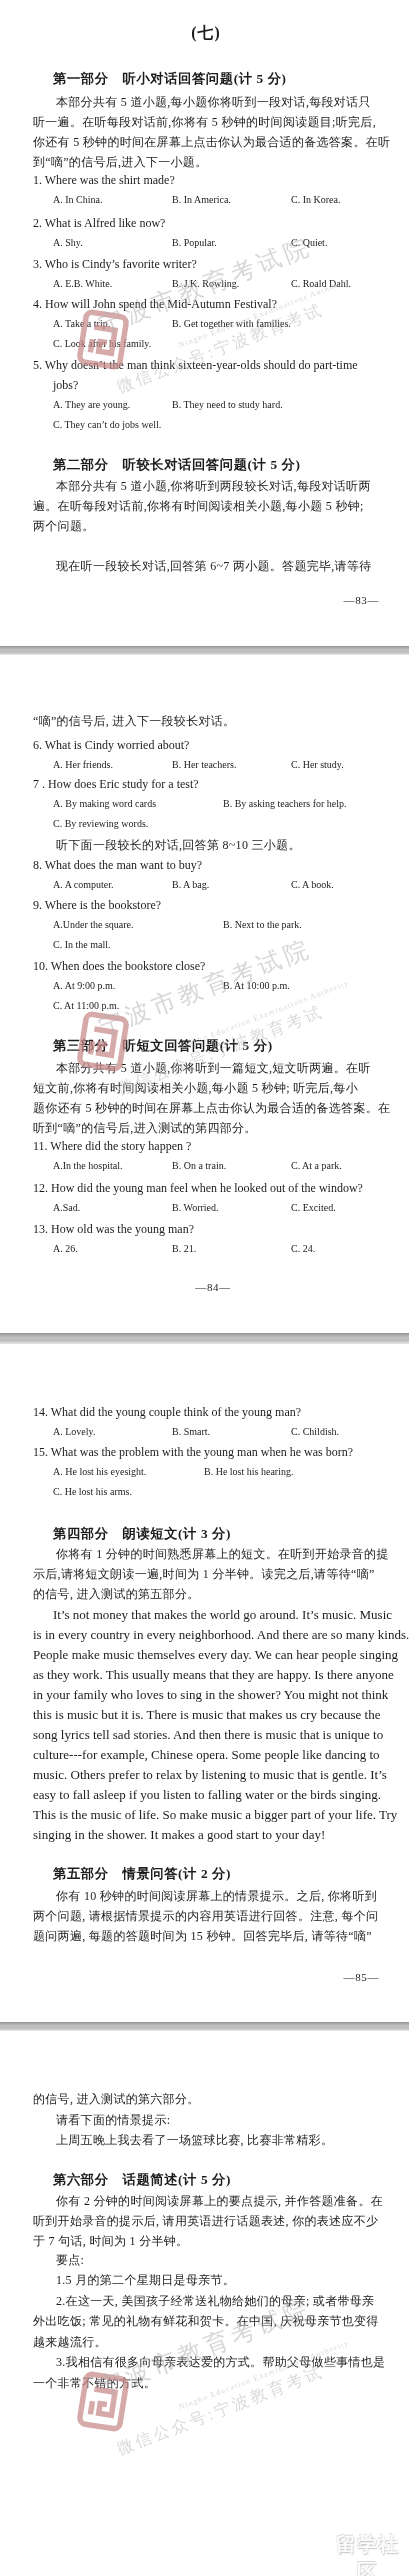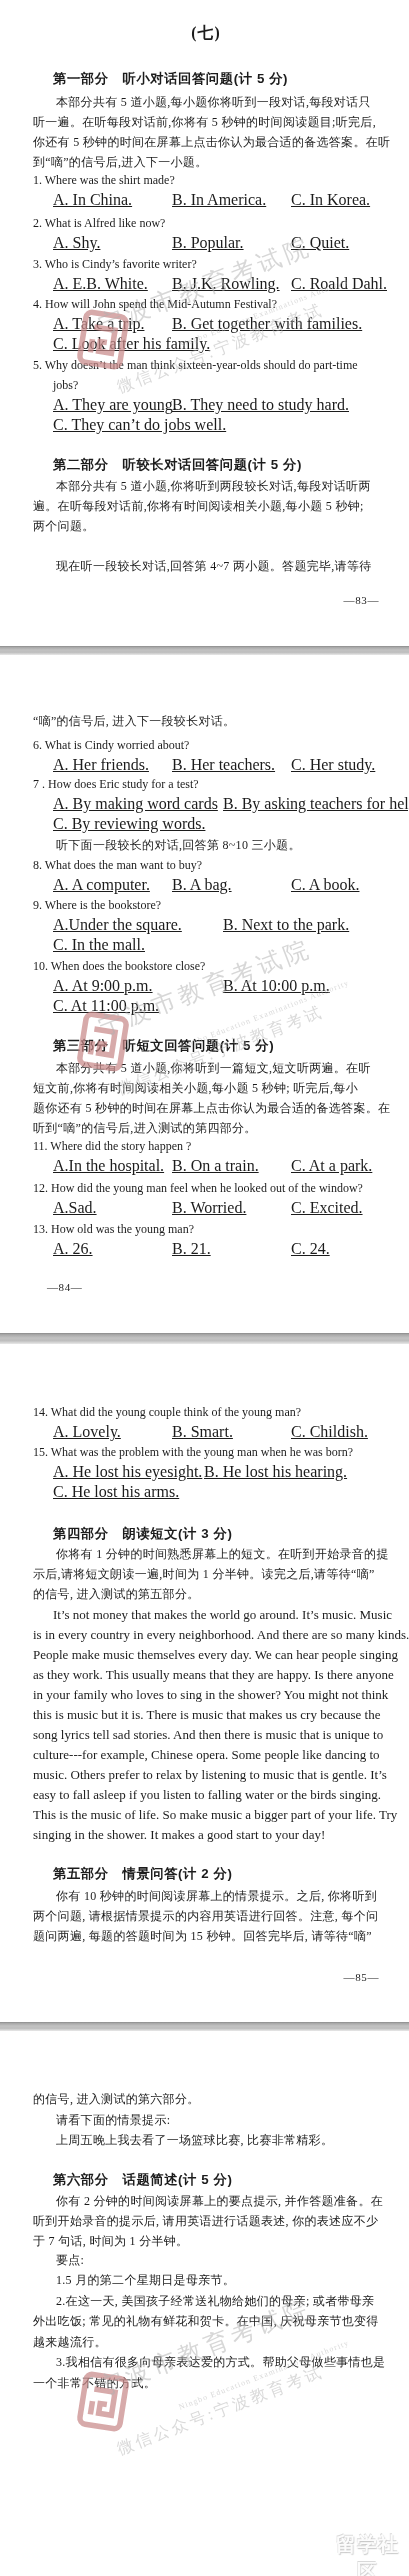--- a/index.html
+++ b/index.html
@@ -1,35 +1,35 @@
 <!DOCTYPE html>
 <html style="font-size:9.7px"><head>
 <meta charset="utf-8">
 <style>
   html,body{margin:0;padding:0;background:#ffffff;}
   #canvas{position:relative;width:409px;height:2576px;background:#ffffff;overflow:hidden;
           font-family:"Liberation Serif", serif;color:#1c1c1c;}
   .blk{position:absolute;left:33px;right:30px;line-height:20px;}
   .lh34{line-height:20.6px;}
   .title{text-align:center;font-size:15.7px;font-weight:bold;letter-spacing:1.2px;}
-  .h{font-size:13.3px;font-weight:bold;left:53px;font-family:Liberation Sans, sans-serif;letter-spacing:0.6px;}
+  .h{font-size:13.3px;font-weight:bold;left:53px;font-family:Liberation Serif, serif;letter-spacing:0.6px;}
   .ln{font-size:12px;white-space:nowrap;letter-spacing:0.3px;}
   .ind{padding-left:23px;}
   .ind33{padding-left:20px;}
   .qt{font-size:12px;white-space:nowrap;}
-  .orow{display:flex;padding-left:20px;font-size:16px;white-space:nowrap;text-decoration:underline;}
+  .orow{display:flex;padding-left:20px;font-size:10px;white-space:nowrap;}
   .orow .c1{width:119px;flex:0 0 auto;}
   .orow .c2{width:119px;flex:0 0 auto;}
   .orow .c3{flex:0 0 auto;}
   .orow.mid .c1{width:151px;}
   .orow.wide .c1{width:170px;}
   .passage .ln{font-size:13px;letter-spacing:0;}
   .pgno{font-size:11px;letter-spacing:0.6px;}
   .pgno.right{text-align:right;}
-  .pgno.left{text-align:left;margin-left:14px;}
+  .pgno.left{text-align:center;margin-left:14px;}
   .pagebar{position:absolute;left:0;width:409px;
            background:linear-gradient(to bottom,#8a8a8a 0%,#a8a8a8 15%,#c2c2c2 45%,#bdbdbd 70%,#e9e9e9 100%);}
   
   .wm{position:absolute;left:67px;width:278px;height:200px;pointer-events:none;z-index:3;}
   .wm-big{position:absolute;left:33px;top:71px;transform:rotate(-21deg);transform-origin:left center;
           font-size:24px;letter-spacing:4.2px;color:rgba(176,176,176,0.50);white-space:nowrap;
           font-family:"Liberation Serif",serif;}
   .wm-en{position:absolute;left:112px;top:102px;transform:rotate(-21deg);transform-origin:left center;
          font-size:7.9px;letter-spacing:1.2px;color:rgba(185,185,185,0.55);white-space:nowrap;}
   .wm-wx{position:absolute;left:51px;top:138px;transform:rotate(-21deg);transform-origin:left center;
@@ -110,21 +110,21 @@
 
   <div class="blk h" style="top:455px">第二部分　听较长对话回答问题(计 5 分)</div>
 
   <div class="blk" style="top:476px">
     <div class="ln ind">本部分共有 5 道小题,你将听到两段较长对话,每段对话听两</div>
     <div class="ln">遍。在听每段对话前,你将有时间阅读相关小题,每小题 5 秒钟;</div>
     <div class="ln">两个问题。</div>
   </div>
 
   <div class="blk" style="top:556px">
-    <div class="ln ind">现在听一段较长对话,回答第 4~7 两小题。答题完毕,请等待</div>
+    <div class="ln ind">现在听一段较长对话,回答第 6~7 两小题。答题完毕,请等待</div>
   </div>
 
   <div class="blk pgno right" style="top:590px">—83—</div>
 
   <div class="pagebar" style="top:646px;height:8.5px"></div>
 
   <div class="blk" style="top:711px">
     <div class="ln">“嘀”的信号后, 进入下一段较长对话。</div>
   </div>
 

